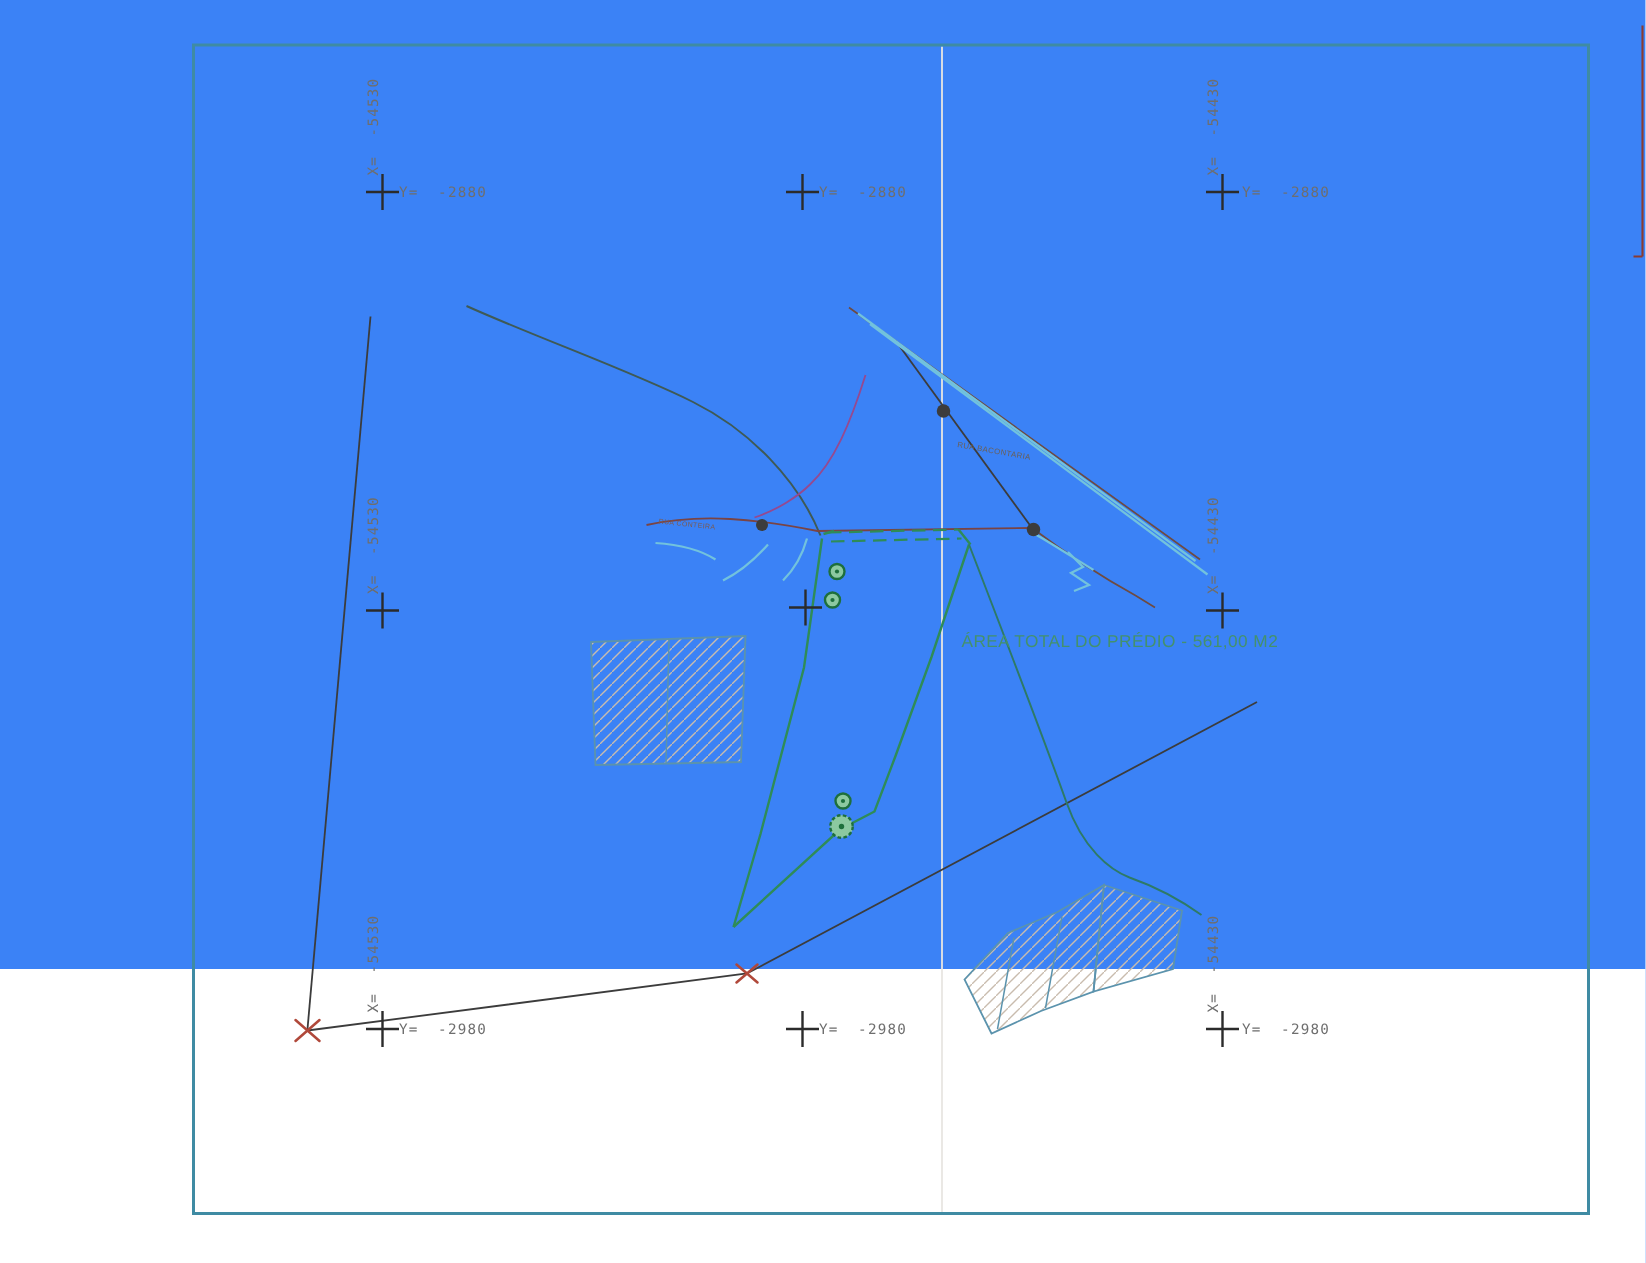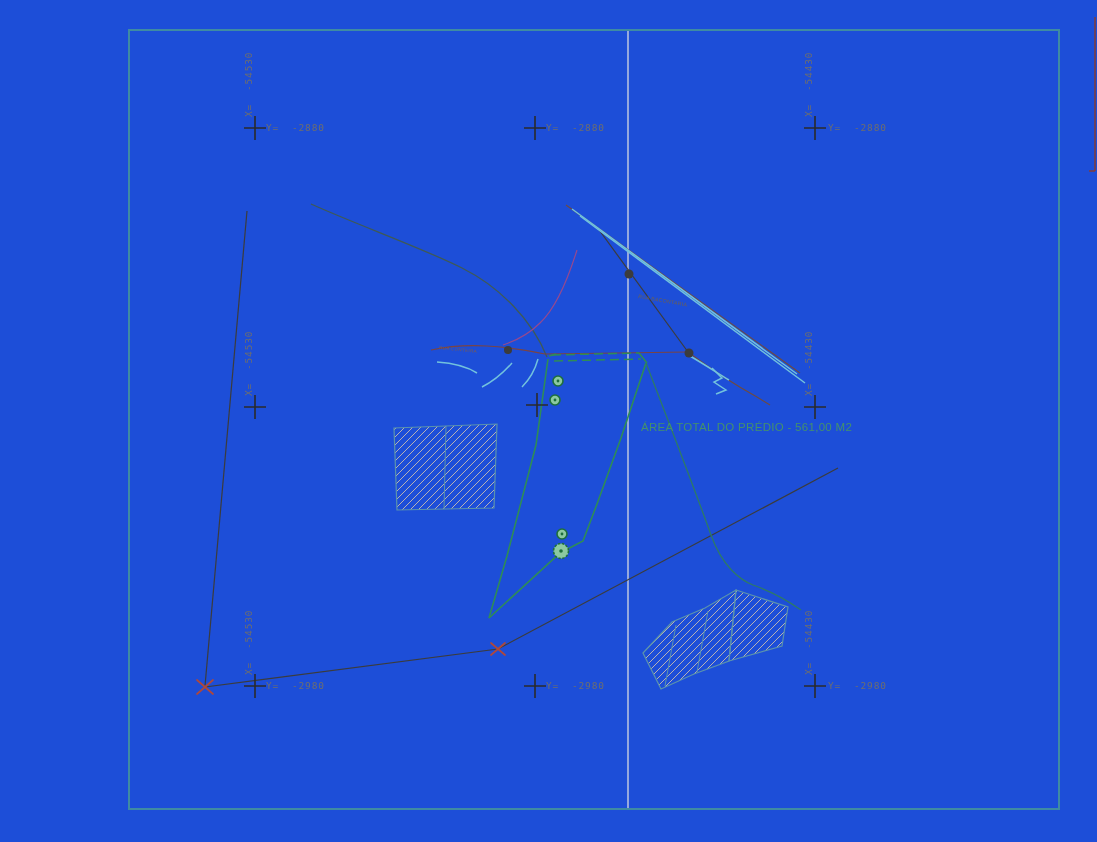--- a/index.html
+++ b/index.html
@@ -1,16 +1,16 @@
 <!DOCTYPE html>
 <html style="--frame-blue: #3f8ba3; --line-dark: #3c3c3c; --boundary-green: #2f8c57; --road-maroon: #7a4444; --road-brown: #6e4b41; --water-cyan: #72c2dd; --curve-magenta: #96498f; --curve-teal: #2e7a66; --building-blue: #5b93ad; --hatch-gray: #c9bcae; --tree-green: #1e6f3c; --tree-fill: #8cc9a0; --mark-red: #b0483a; --grid-label-gray: #6e6e6e; --cross-black: #2b2b2b; --area-label-green: #44916c; --street-label-brown: #7c5a50; --paper-edge-red: #8a3b30; --fold-gray: #e8e6e2;"><head>
 <meta charset="utf-8">
 <style>
   html,body{margin:0;padding:0;background:#ffffff;width:1097px;height:842px;overflow:hidden;}
-  .stage{position:relative;width:1097px;height:842px;background:#1d4ed8;
+  .stage{position:relative;width:1097px;height:646px;background:#3b82f6;
          font-family:"Liberation Sans",sans-serif;}
   svg text{white-space:pre;}
   .frame{fill:none;stroke:var(--frame-blue,#3f8ba3);stroke-width:2;}
   .fold{stroke:var(--fold-gray,#e8e6e2);stroke-width:1.2;}
   .edge{stroke:var(--paper-edge-red,#8a3b30);stroke-width:1.4;}
   .dark{fill:none;stroke:var(--line-dark,#3c3c3c);stroke-width:1.2;}
   .curve-dk{fill:none;stroke:#3f5a55;stroke-width:1.3;}
   .green{fill:none;stroke:var(--boundary-green,#2f8c57);stroke-width:1.6;}
   .green-dash{fill:none;stroke:var(--boundary-green,#2f8c57);stroke-width:1.5;stroke-dasharray:9 5;}
   .maroon{fill:none;stroke:var(--road-maroon,#7a4444);stroke-width:1.2;}

